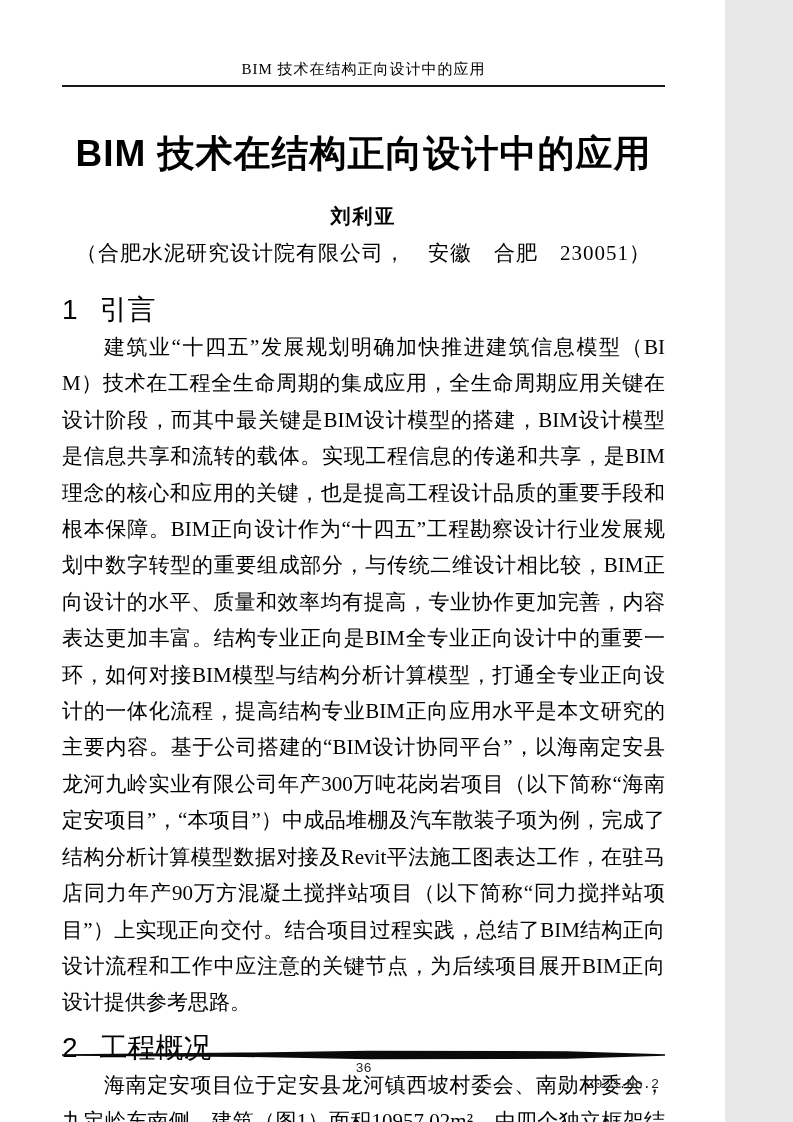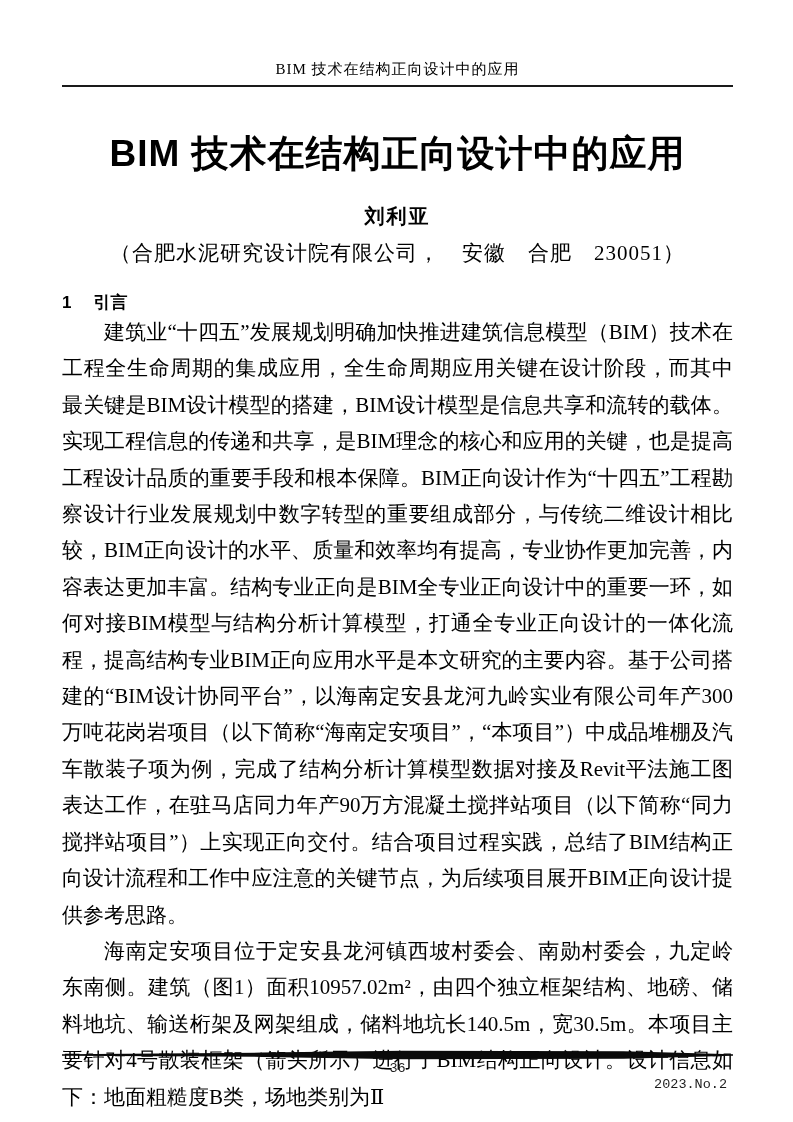--- a/index.html
+++ b/index.html
@@ -1,20 +1,20 @@
 <!DOCTYPE html>
 <html><head>
 <meta charset="utf-8">
 <style>
   * { margin: 0; padding: 0; box-sizing: border-box; }
   html, body { background: #e8e8e8; }
   body { width: 793px; }
   .page {
     position: relative;
-    width: 793px;
+    width: 725px;
     height: 1122px;
     background: #ffffff;
     color: #000000;
     overflow: hidden;
     font-family: "Liberation Serif", "DejaVu Serif", serif;
   }
   .content { position: absolute; left: 62px; right: 60px; top: 0; }
 
   
   .running-head {
@@ -49,22 +49,22 @@
   .affiliation {
     margin-top: 9px;
     text-align: center;
     font-size: 21px;
     letter-spacing: 1px;
   }
 
   
   .section-heading {
     font-family: "Liberation Sans", "DejaVu Sans", sans-serif;
-    font-weight: 700;
-    font-size: 17px;
+    font-weight: 400;
+    font-size: 28px;
   }
   .section-heading .sec-num { display: inline-block; margin-right: 22px; }
   .h1-first { margin-top: 24px; }
   .h2-second { margin-top: 8px; }
 
   
   .body-para {
     font-size: 21px;
     line-height: 36.4px;
     text-align: justify;
@@ -114,20 +114,23 @@
     <div class="author">刘利亚</div>
 
     <div class="affiliation">（合肥水泥研究设计院有限公司，　安徽　合肥　230051）</div>
 
     <div class="section-heading h1-first">
       <span class="sec-num">1</span><span>引言</span>
     </div>
 
     <p class="body-para">建筑业“十四五”发展规划明确加快推进建筑信息模型（BIM）技术在工程全生命周期的集成应用，全生命周期应用关键在设计阶段，而其中最关键是BIM设计模型的搭建，BIM设计模型是信息共享和流转的载体。实现工程信息的传递和共享，是BIM理念的核心和应用的关键，也是提高工程设计品质的重要手段和根本保障。BIM正向设计作为“十四五”工程勘察设计行业发展规划中数字转型的重要组成部分，与传统二维设计相比较，BIM正向设计的水平、质量和效率均有提高，专业协作更加完善，内容表达更加丰富。结构专业正向是BIM全专业正向设计中的重要一环，如何对接BIM模型与结构分析计算模型，打通全专业正向设计的一体化流程，提高结构专业BIM正向应用水平是本文研究的主要内容。基于公司搭建的“BIM设计协同平台”，以海南定安县龙河九岭实业有限公司年产300万吨花岗岩项目（以下简称“海南定安项目”，“本项目”）中成品堆棚及汽车散装子项为例，完成了结构分析计算模型数据对接及Revit平法施工图表达工作，在驻马店同力年产90万方混凝土搅拌站项目（以下简称“同力搅拌站项目”）上实现正向交付。结合项目过程实践，总结了BIM结构正向设计流程和工作中应注意的关键节点，为后续项目展开BIM正向设计提供参考思路。</p>
 
+    <div class="section-heading h2-second">
+      <span class="sec-num">2</span><span>工程概况</span>
+    </div>
 
     <p class="body-para">海南定安项目位于定安县龙河镇西坡村委会、南勋村委会，九定岭东南侧。建筑（图1）面积10957.02m²，由四个独立框架结构、地磅、储料地坑、输送桁架及网架组成，储料地坑长140.5m，宽30.5m。本项目主要针对4号散装框架（箭头所示）进行了BIM结构正向设计。设计信息如下：地面粗糙度B类，场地类别为Ⅱ</p>
 
   </div>
 
   <div class="footer">
     <svg class="footer-divider" viewBox="0 0 669 10" preserveAspectRatio="none">
       <polygon fill="#0a0a0a" points="0,4.2 200,2.6 340,0.8 560,1.2 669,4.2 669,5.8 560,8.8 340,9.2 200,6.9 0,5.8"></polygon>
     </svg>
     <div class="footer-row">

